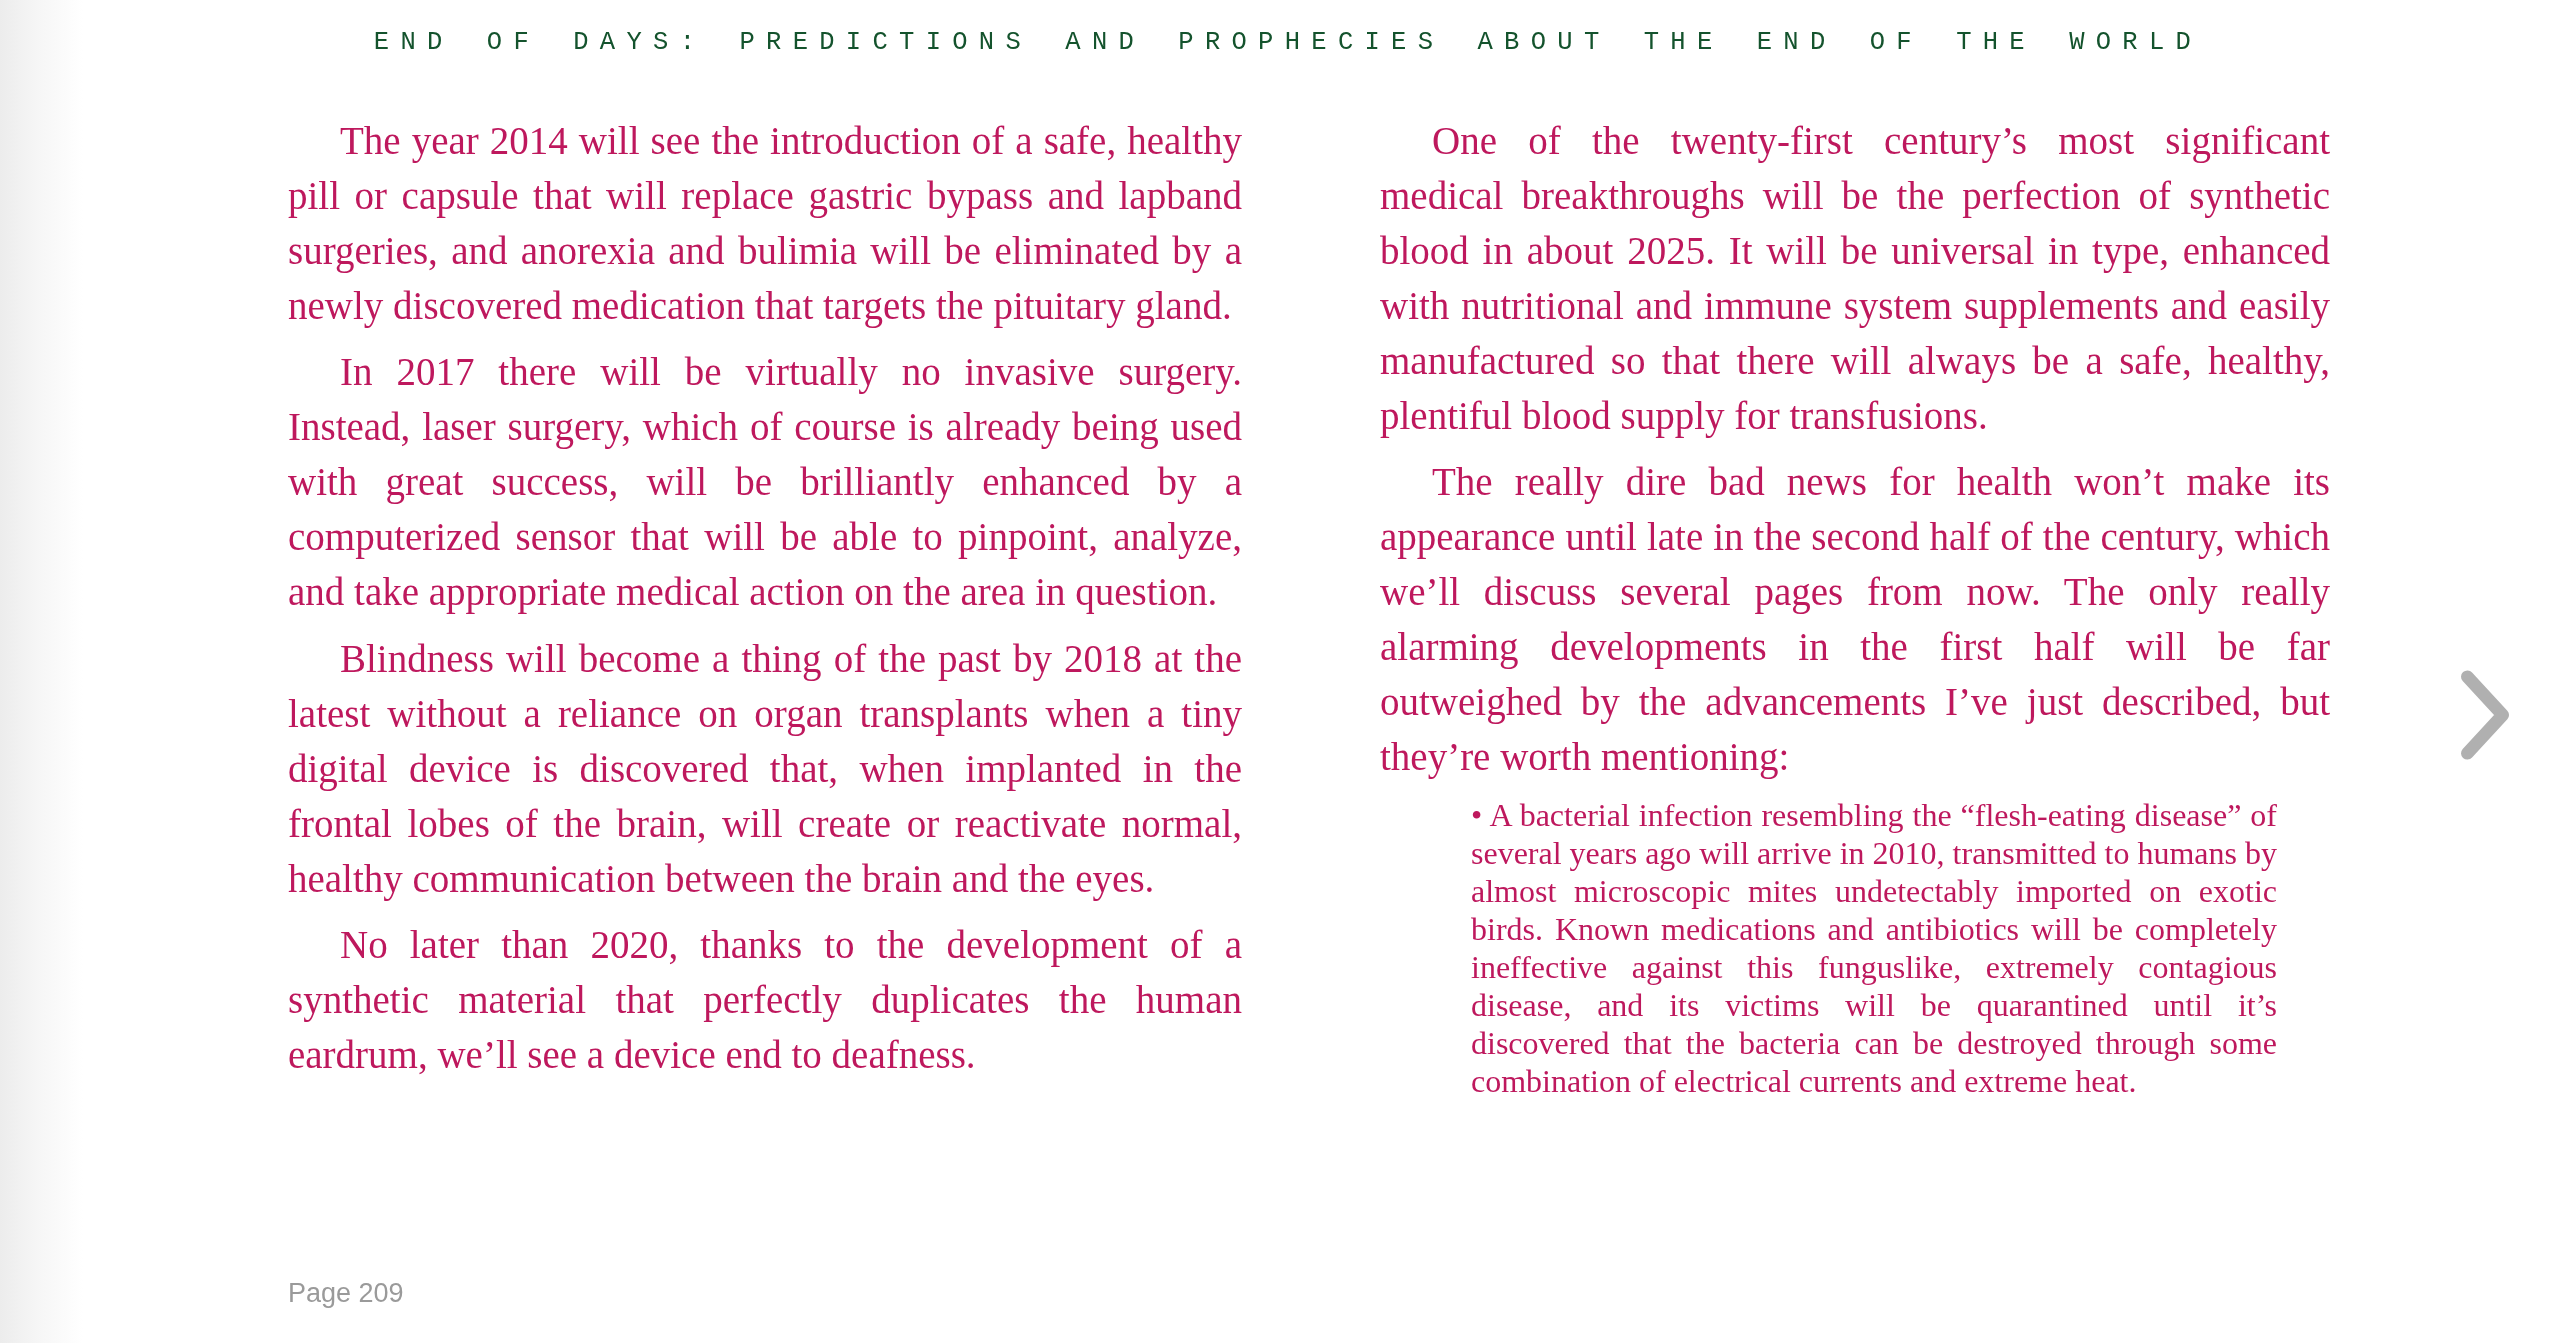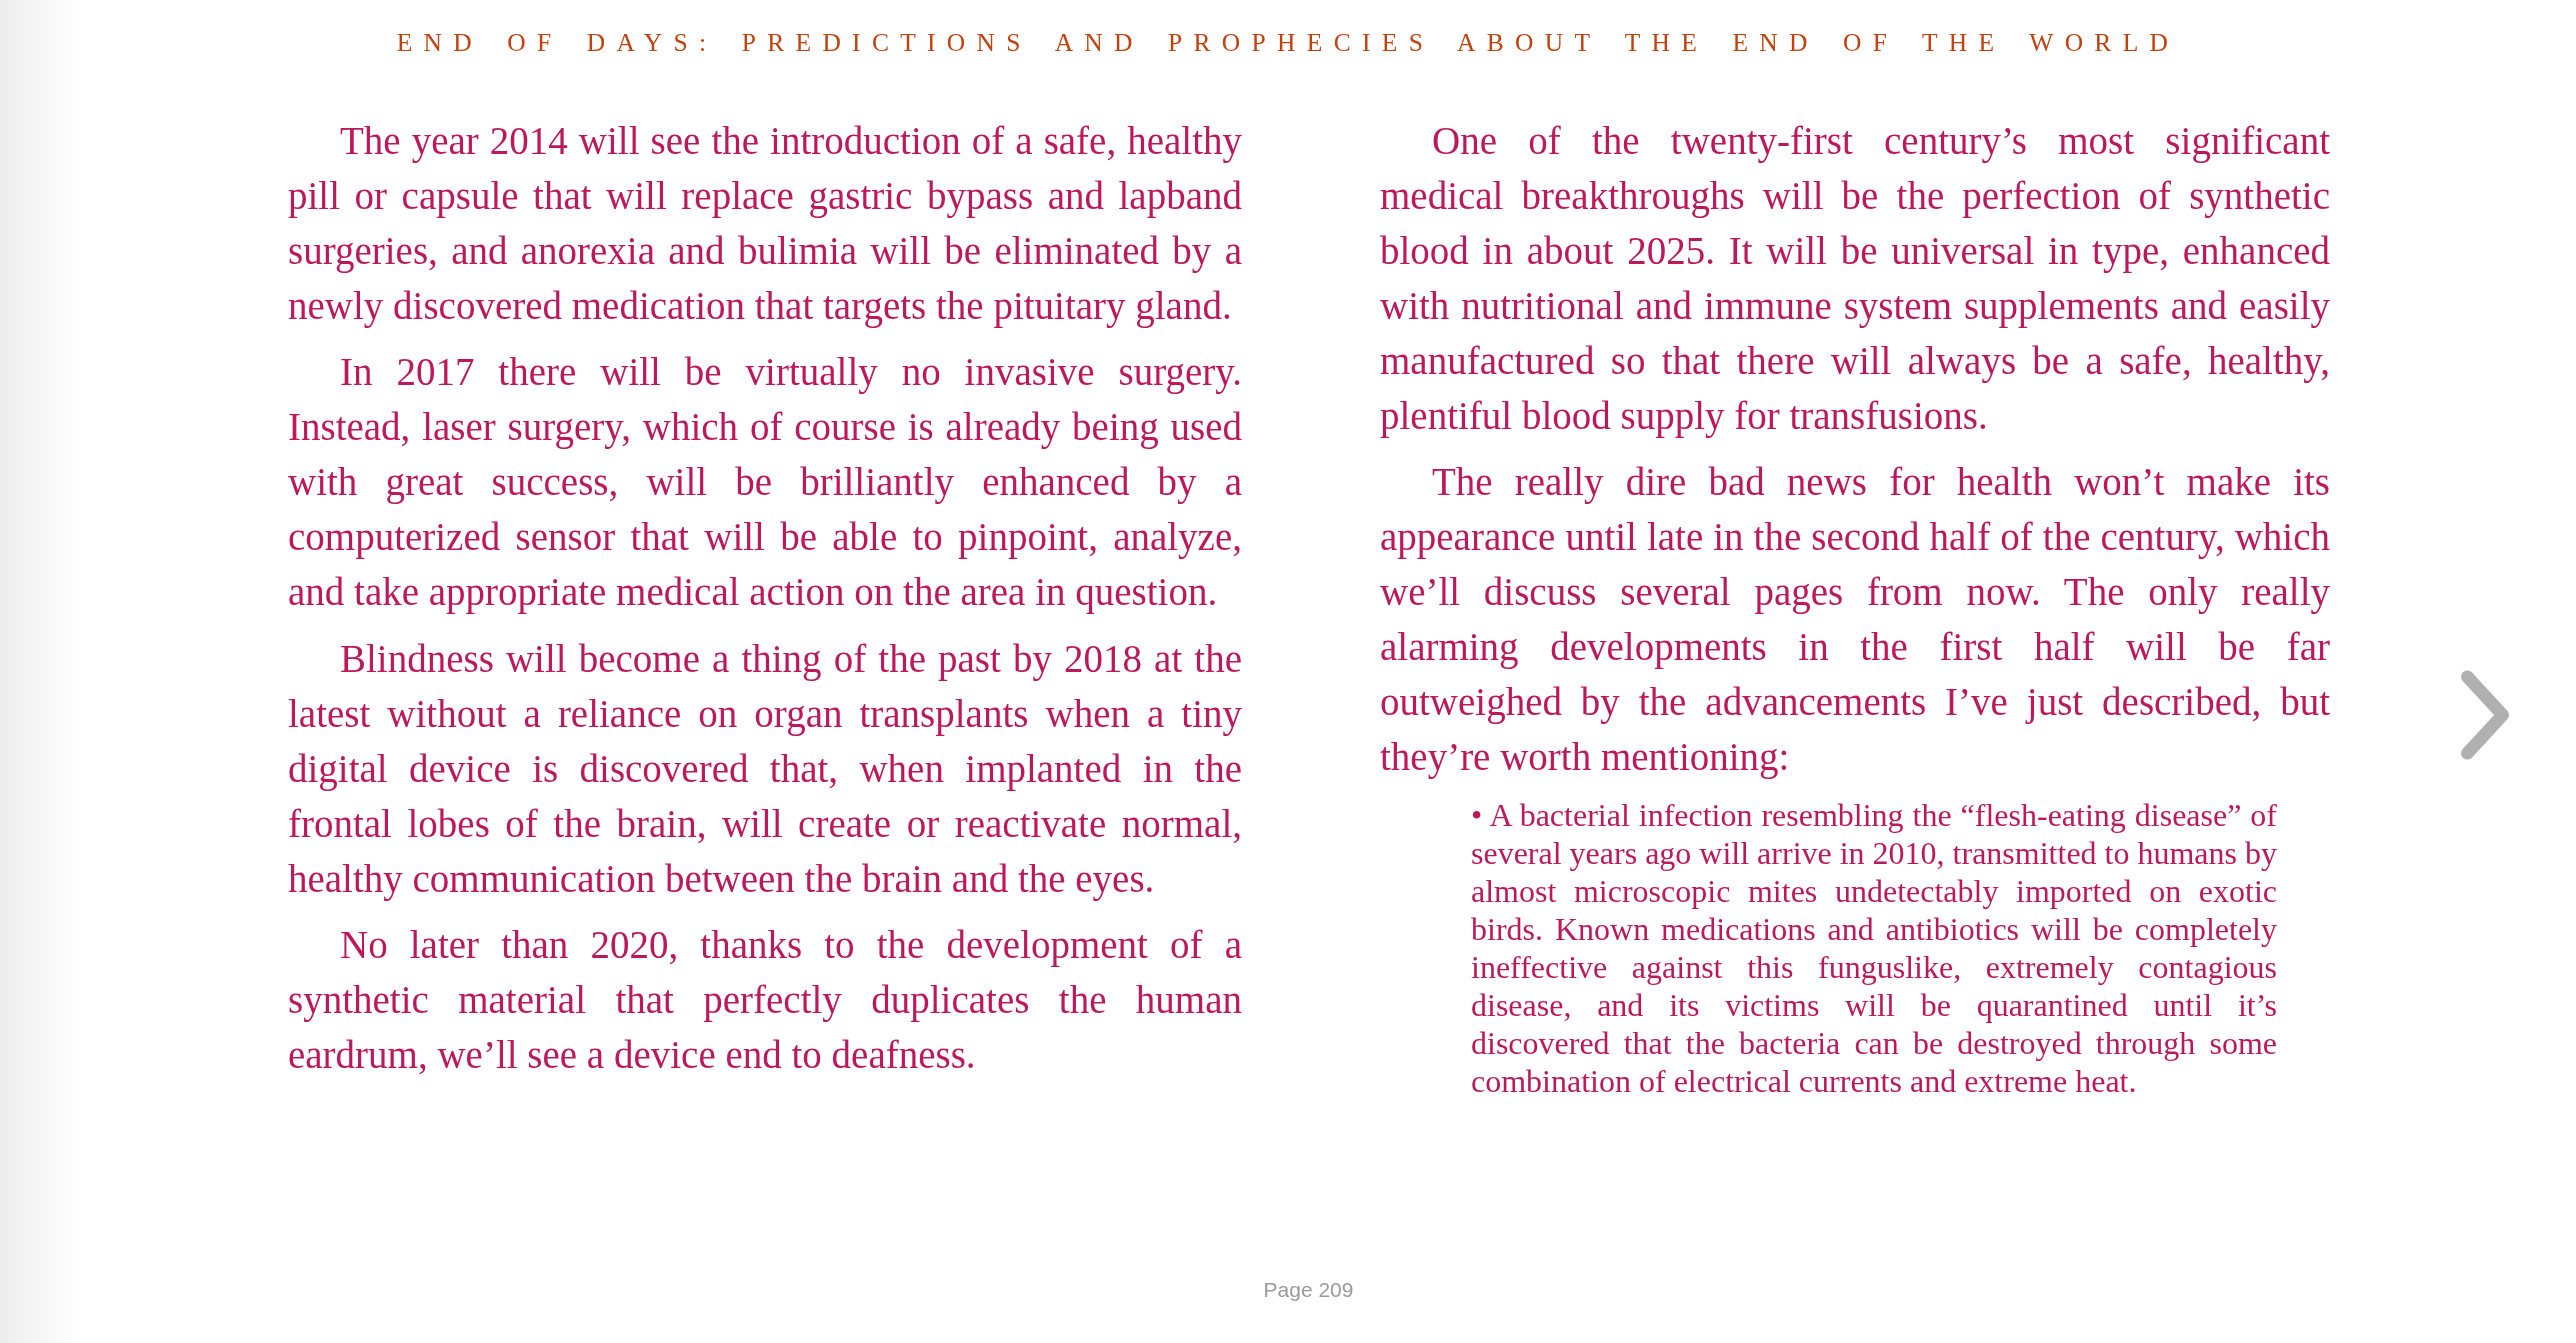--- a/index.html
+++ b/index.html
@@ -22,25 +22,25 @@
     width: 83px;
     background: linear-gradient(to right, #ececec 0%, #f6f6f6 45%, rgba(255,255,255,0) 100%);
     pointer-events: none;
   }
   .running-head {
     position: absolute;
     top: 28px;
     left: 0;
     width: 100%;
     text-align: center;
-    font-family: Liberation Serif, serif;
+    font-family: Liberation Mono, monospace;
     font-size: 25.5px;
     letter-spacing: 11.3px;
     word-spacing: 6.6px;
-    color: #c2410c;
+    color: #14532d;
     white-space: nowrap;
   }
   .col {
     position: absolute;
     top: 113px;
     color: #be185d;
     font-size: 39px;
     line-height: 55px;
     text-align: justify;
     hyphens: none;
@@ -67,23 +67,23 @@
   }
   .hl {
     background: #faf0be;
     padding: 2.8px 0;
   }
   .page-num {
     position: absolute;
     top: 1278px;
     left: 288px;
     width: 2041px;
-    text-align: center;
+    text-align: left;
     font-family: "Liberation Sans", sans-serif;
-    font-size: 21px;
+    font-size: 27px;
     color: #9a9a9a;
   }
   .next-btn {
     position: absolute;
     left: 2455px;
     top: 663px;
     width: 79px;
     height: 104px;
     background: none;
     border: none;

